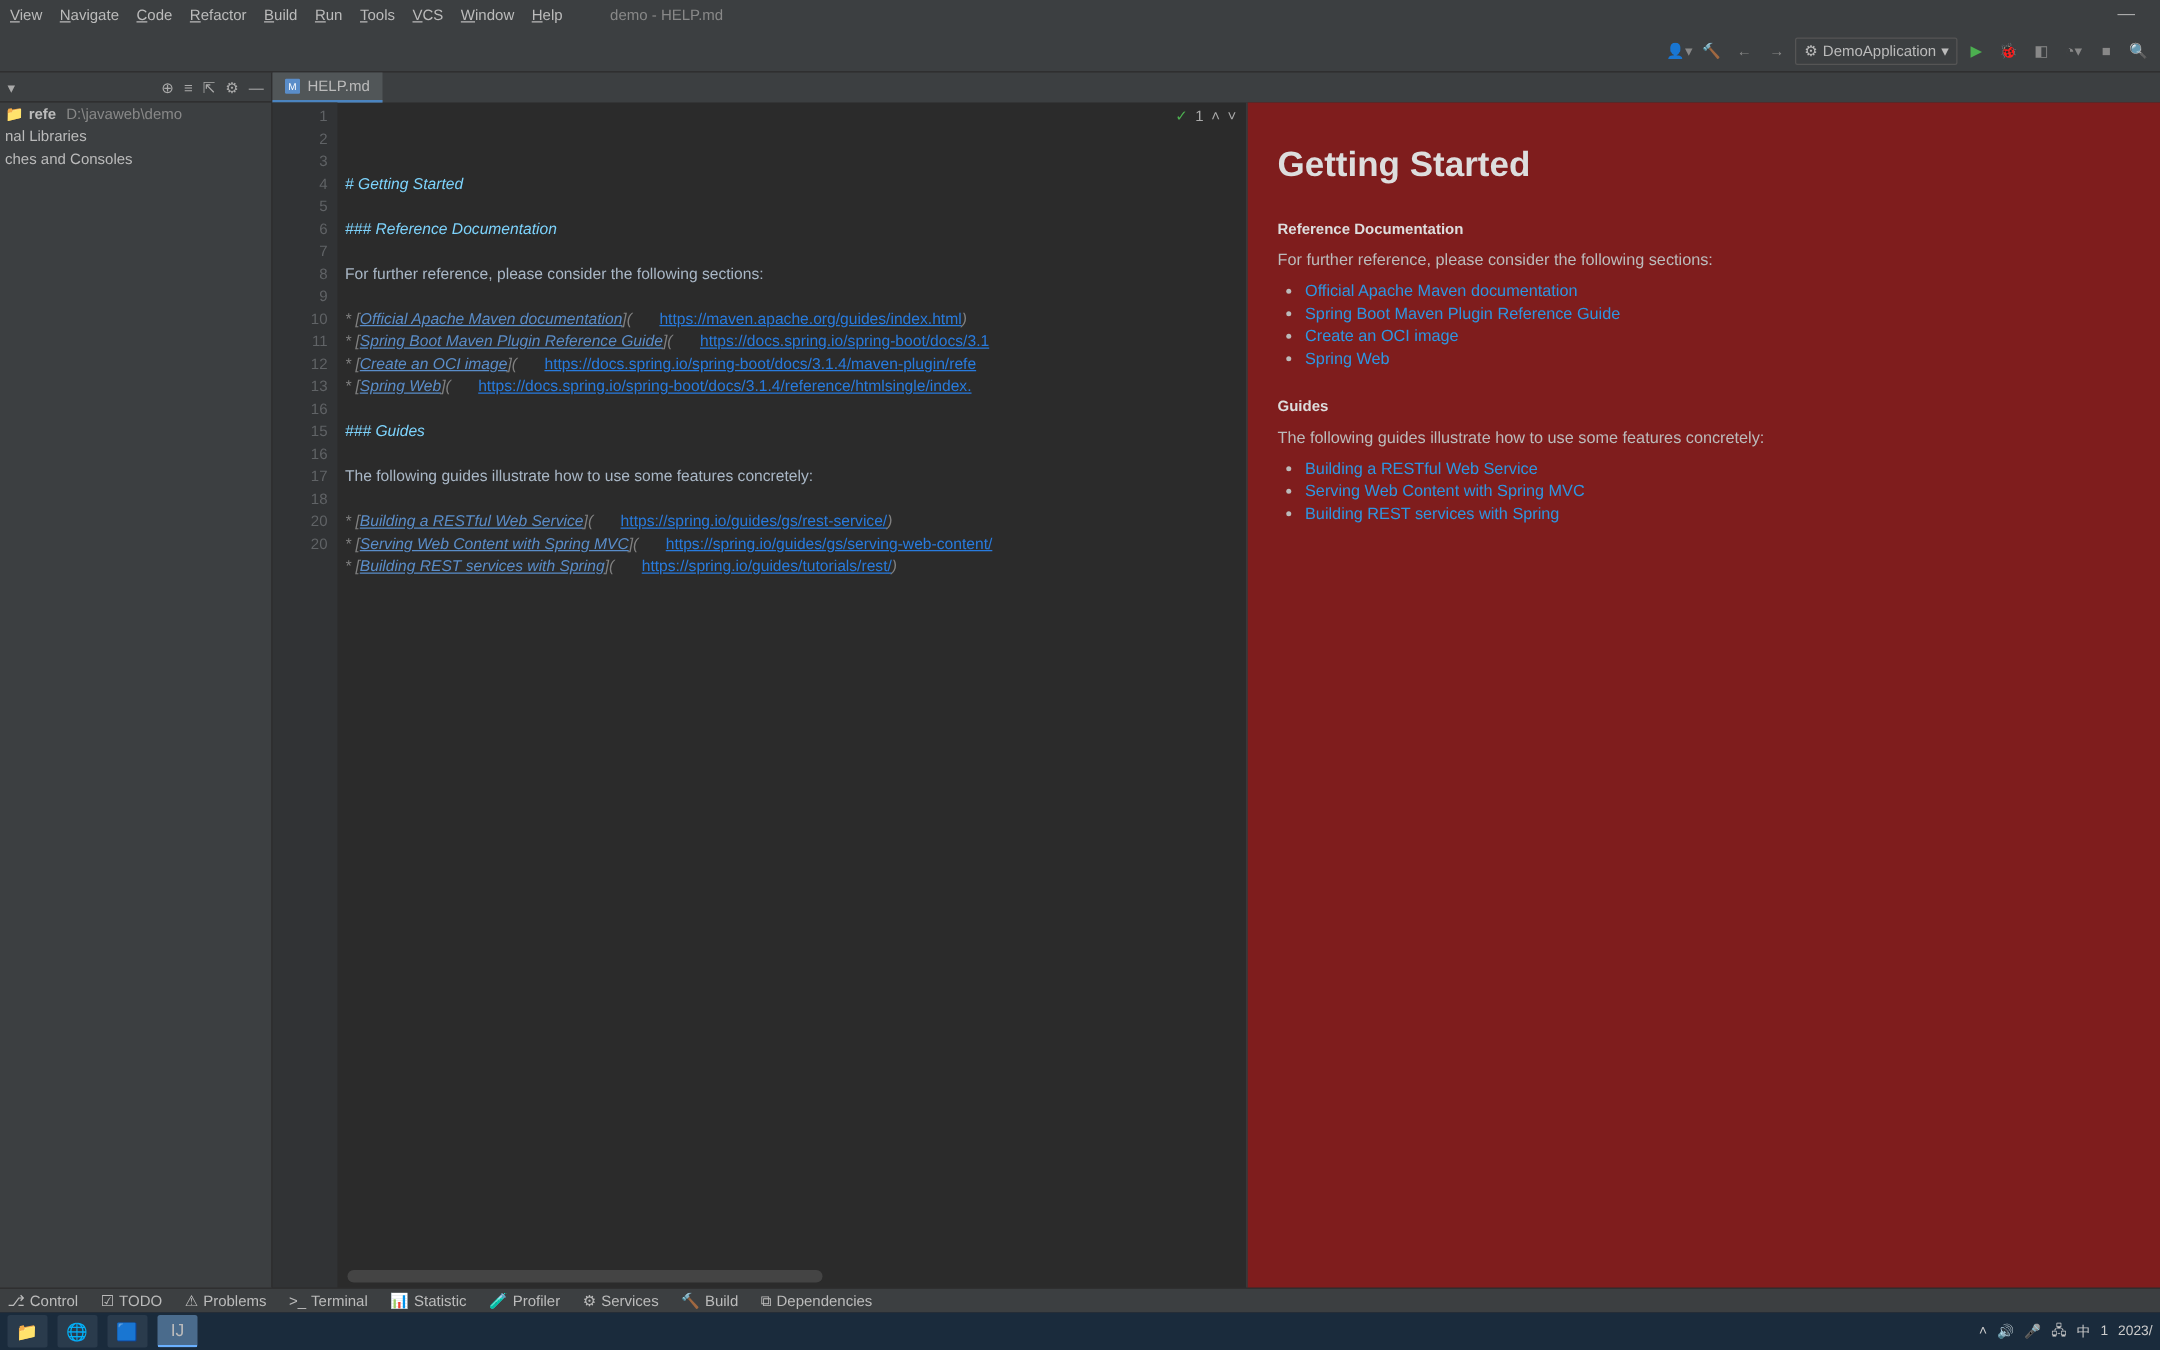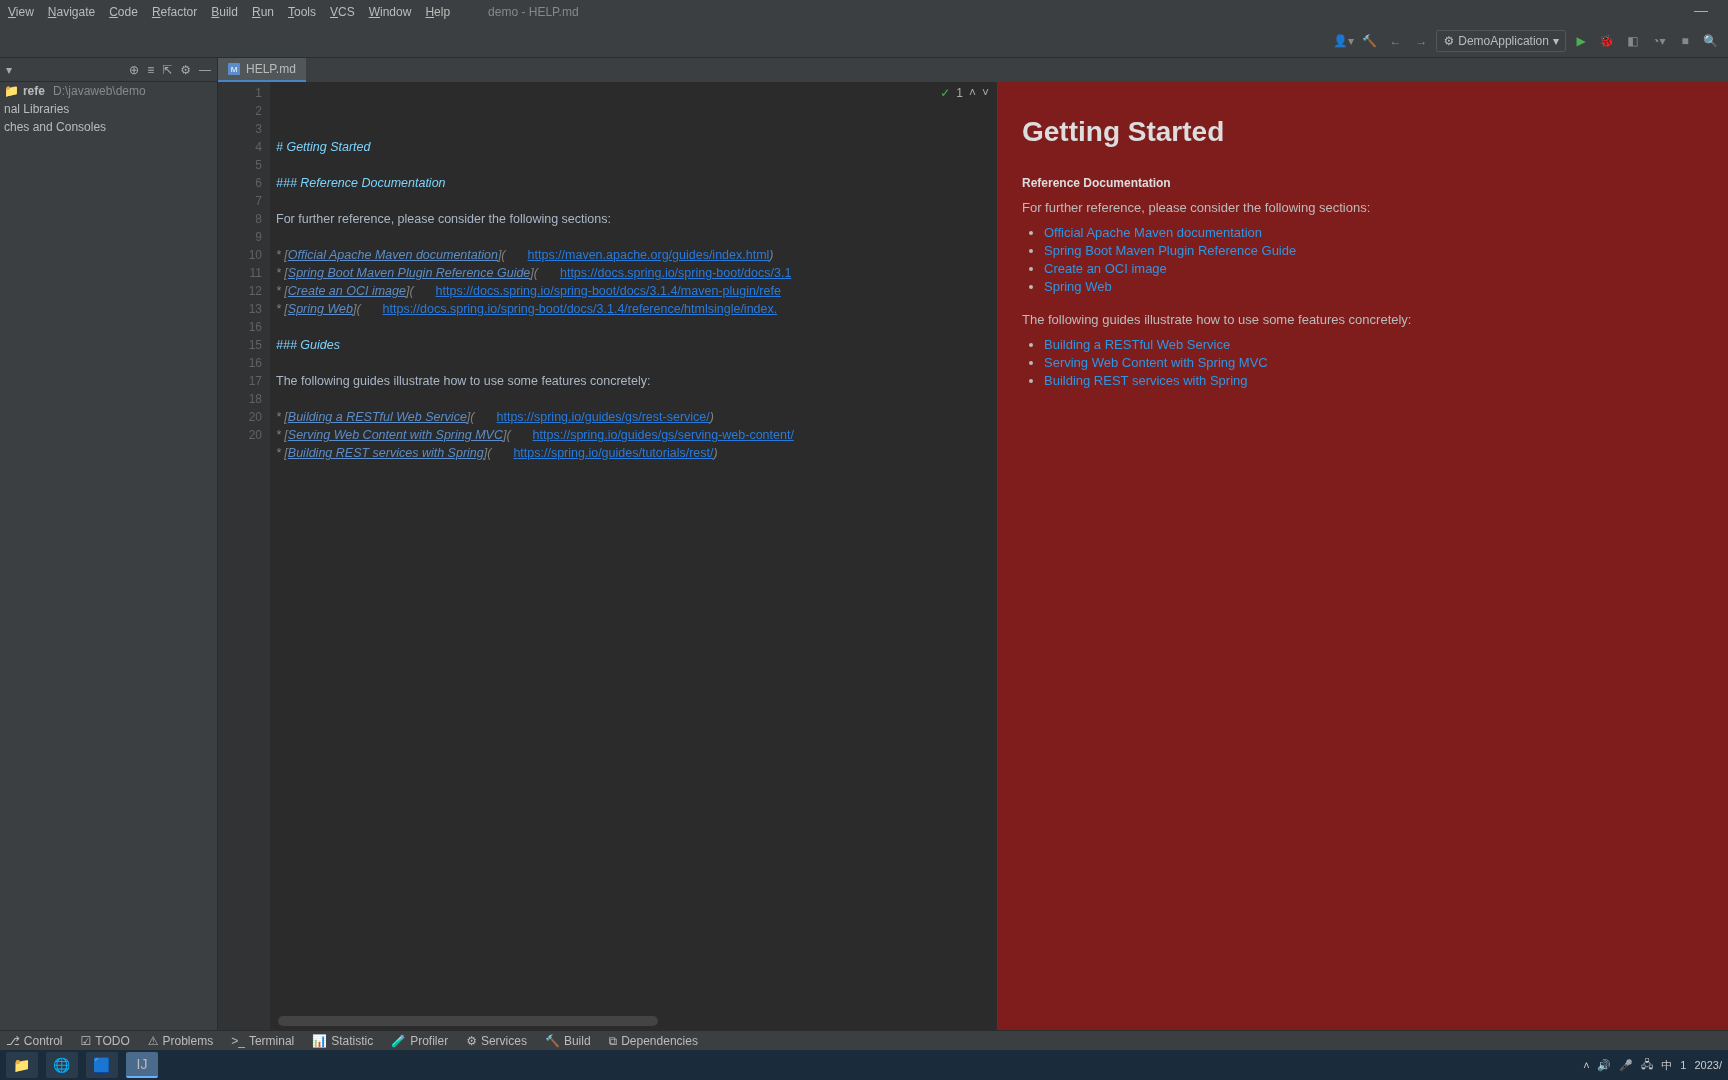--- a/index.html
+++ b/index.html
@@ -184,20 +184,21 @@
       <div class="preview">
         <h1>Getting Started</h1>
         <h3>Reference Documentation</h3>
         <p>For further reference, please consider the following sections:</p>
         <ul id="refs">
             <li><a href="#">Official Apache Maven documentation</a></li>
             <li><a href="#">Spring Boot Maven Plugin Reference Guide</a></li>
             <li><a href="#">Create an OCI image</a></li>
             <li><a href="#">Spring Web</a></li>
           </ul>
+        <h3>Guides</h3>
         <p>The following guides illustrate how to use some features concretely:</p>
         <ul id="guides">
             <li><a href="#">Building a RESTful Web Service</a></li>
             <li><a href="#">Serving Web Content with Spring MVC</a></li>
             <li><a href="#">Building REST services with Spring</a></li>
           </ul>
       </div>
     </div>
   </div>
 </div>

